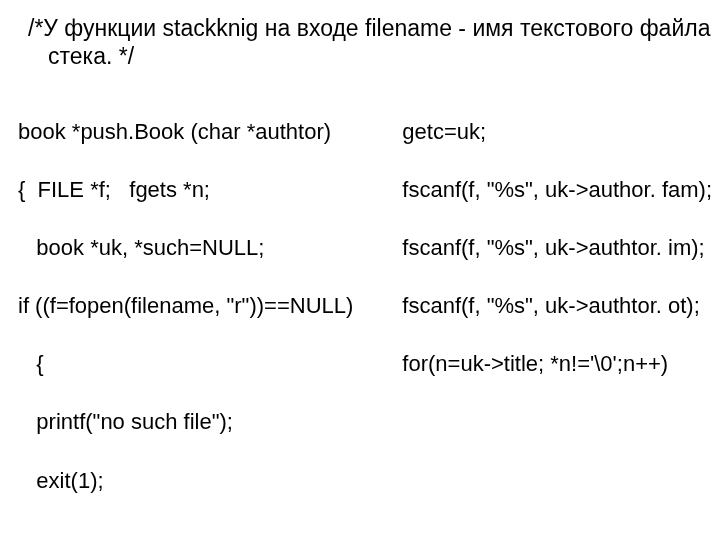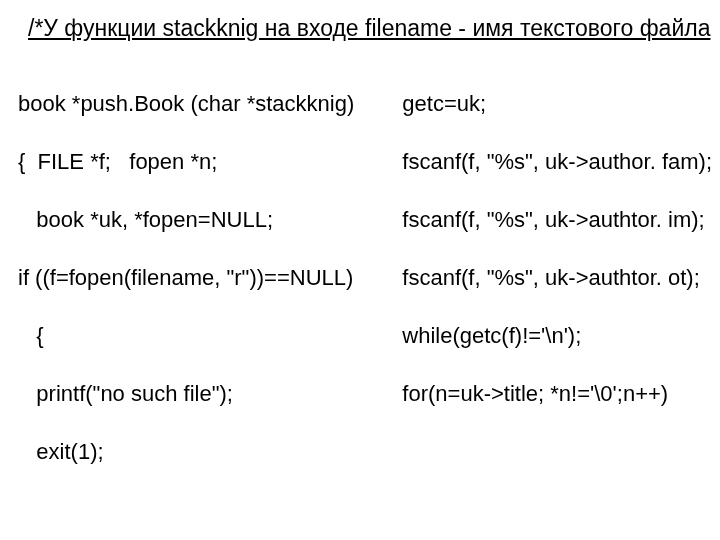--- a/index.html
+++ b/index.html
@@ -14,21 +14,20 @@
   }
   .page {
     padding: 14px 8px 8px 18px;
     box-sizing: border-box;
   }
   .comment {
     font-size: 23px;
     line-height: 1.22;
     margin-bottom: 18px;
     padding-left: 10px;
-    text-decoration: underline;
   }
   .comment .l1  { padding-left: 0; }
   .comment .li { padding-left: 20px; }
   .columns {
     display: flex;
     flex-direction: row;
   }
   .col {
     font-size: 22px;
     line-height: 1.32;
@@ -43,45 +42,45 @@
     padding-left: 6px;
   }
 </style>
 </head>
 <body>
 
 <div class="page">
 
   <div class="comment">
     <div class="l1">/*У функции stackknig на входе filename - имя текстового файла</div>
+    <div class="li">стека. */</div>
   </div>
 
   <div class="columns">
     <div class="col left">
-<div>book *push.Book (char *stackknig)</div>
-<div>{  FILE *f;   fopen *n;</div>
-<div>   book *uk, *fopen=NULL;</div>
+<div>book *push.Book (char *authtor)</div>
+<div>{  FILE *f;   fgets *n;</div>
+<div>   book *uk, *such=NULL;</div>
 <div>if ((f=fopen(filename, "r"))==NULL)</div>
 <div>   {</div>
 <div>   printf("no such file");</div>
 <div>   exit(1);</div>
 
 
 
 
 
 
 
     </div>
     <div class="col right">
 <div>   getc=uk;</div>
 <div>   fscanf(f, "%s", uk-&gt;author. fam);</div>
 <div>   fscanf(f, "%s", uk-&gt;authtor. im);</div>
 <div>   fscanf(f, "%s", uk-&gt;authtor. ot);</div>
-<div>   while(getc(f)!='\n');</div>
 <div>   for(n=uk-&gt;title; *n!='\0';n++)</div>
 
 
 
 
 
 
 
 
     </div>

